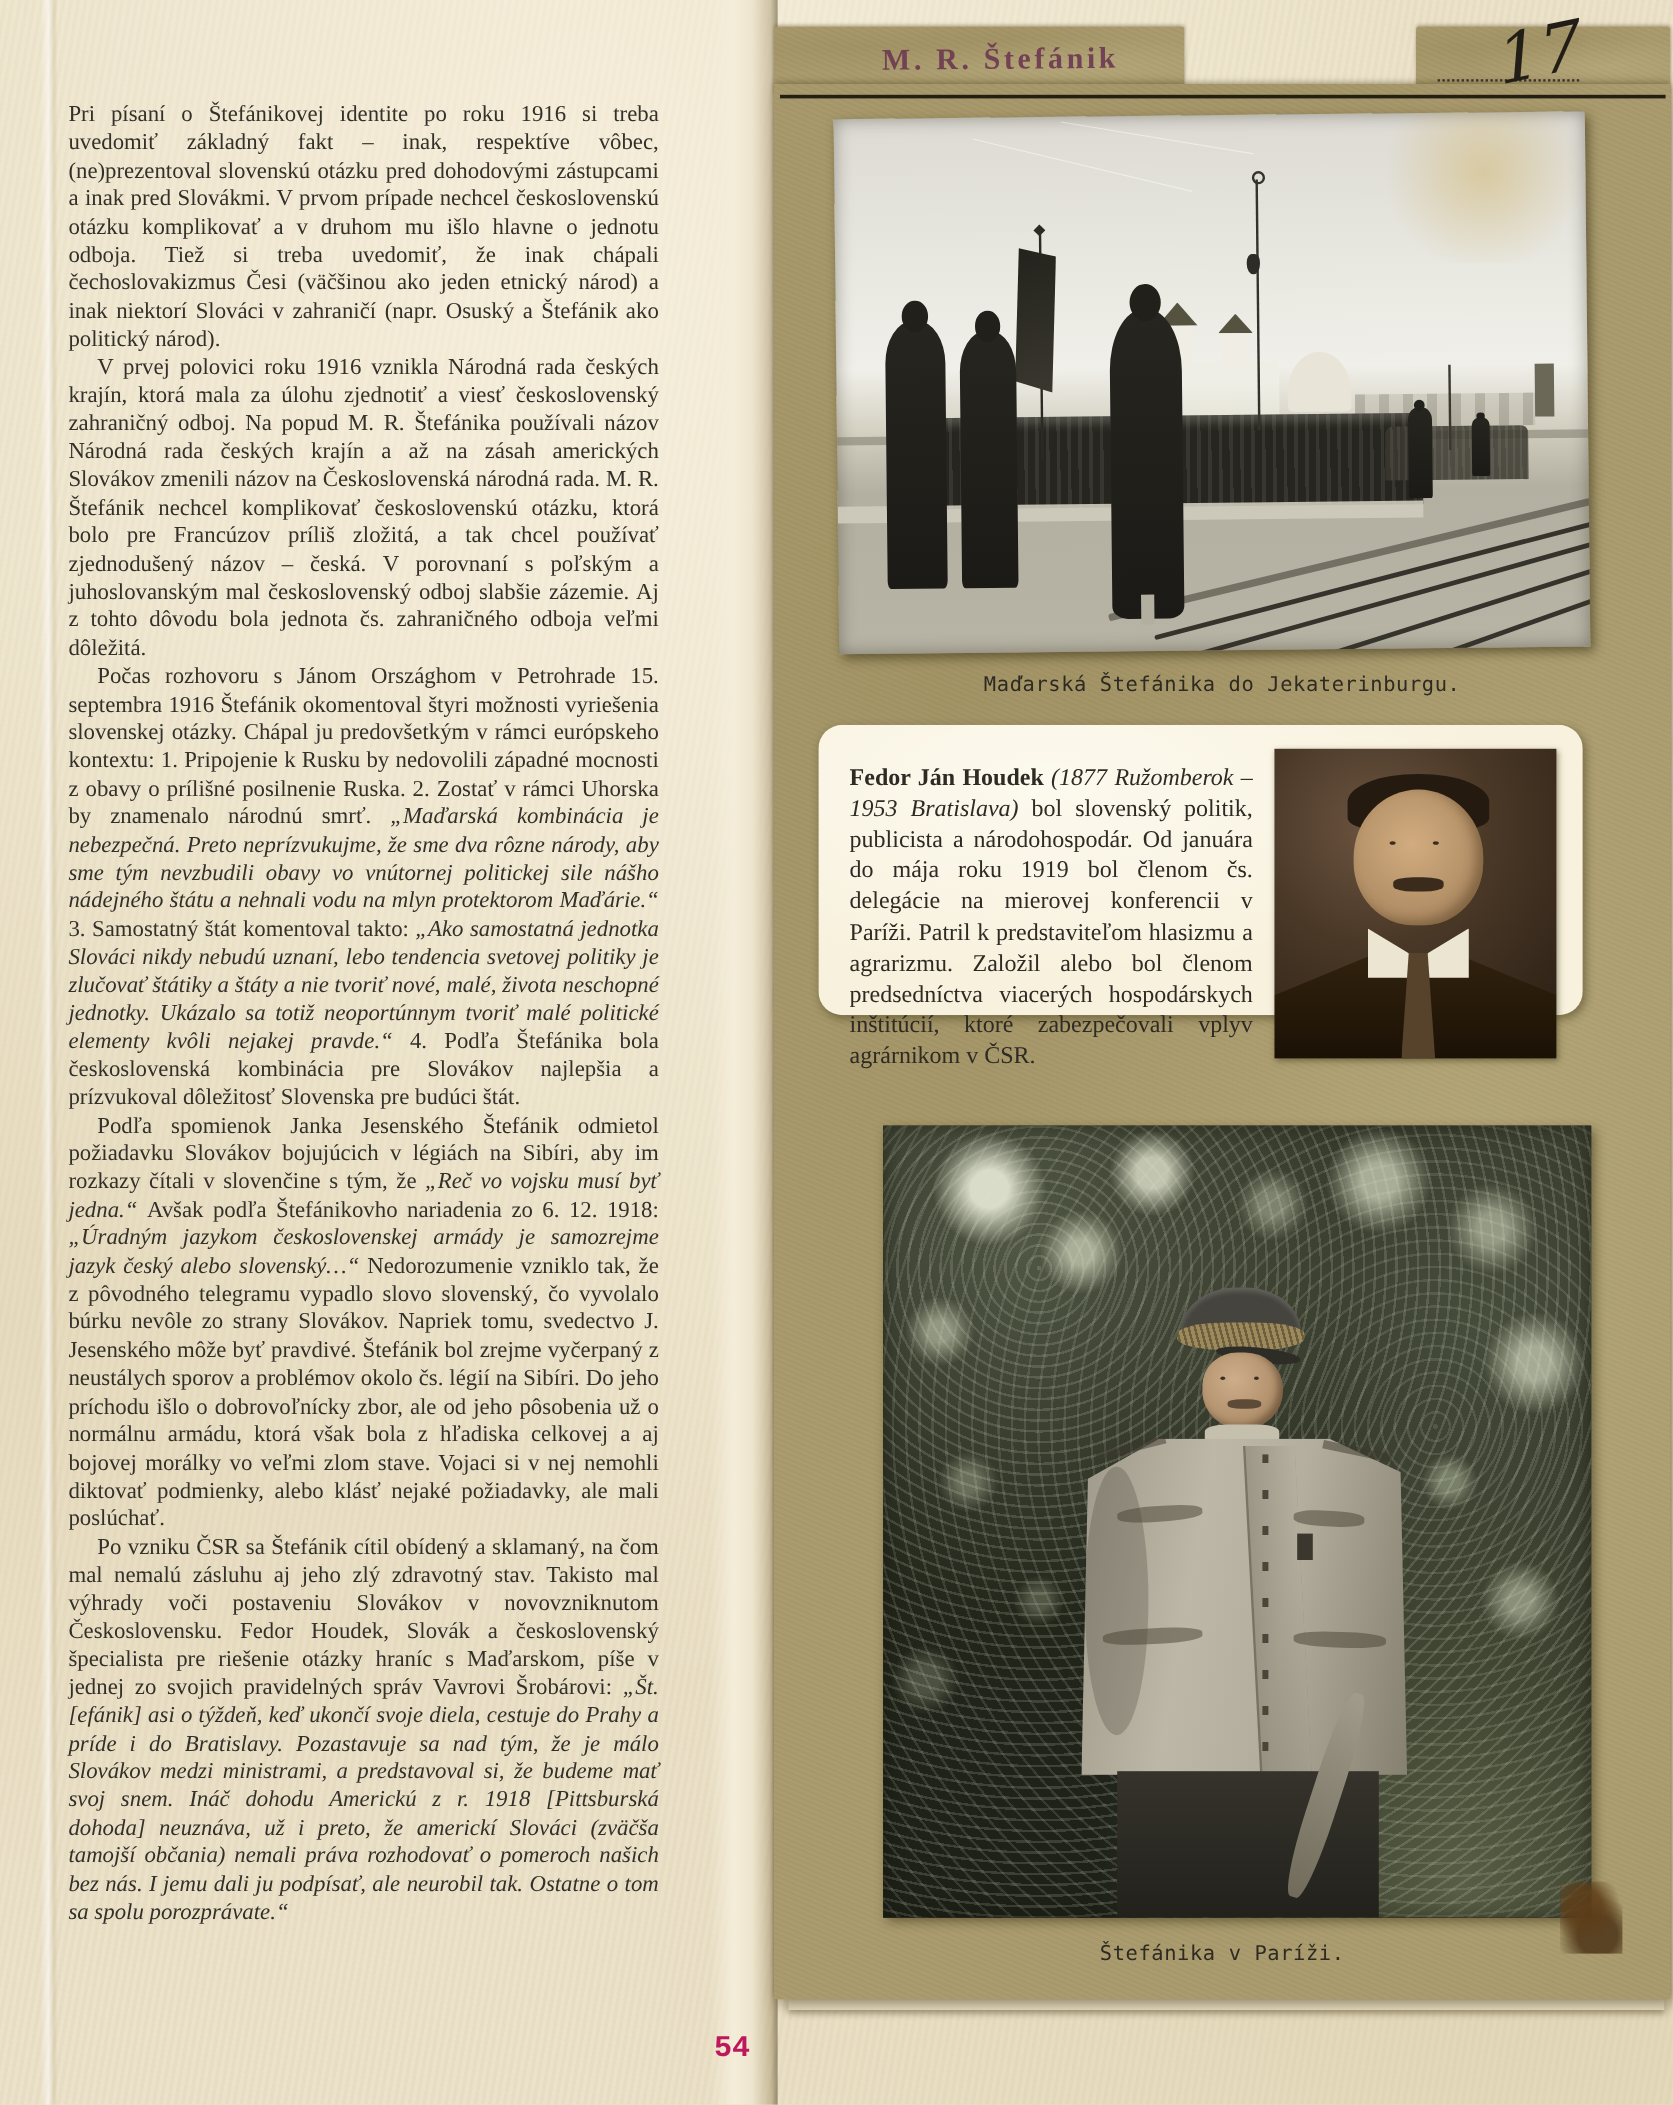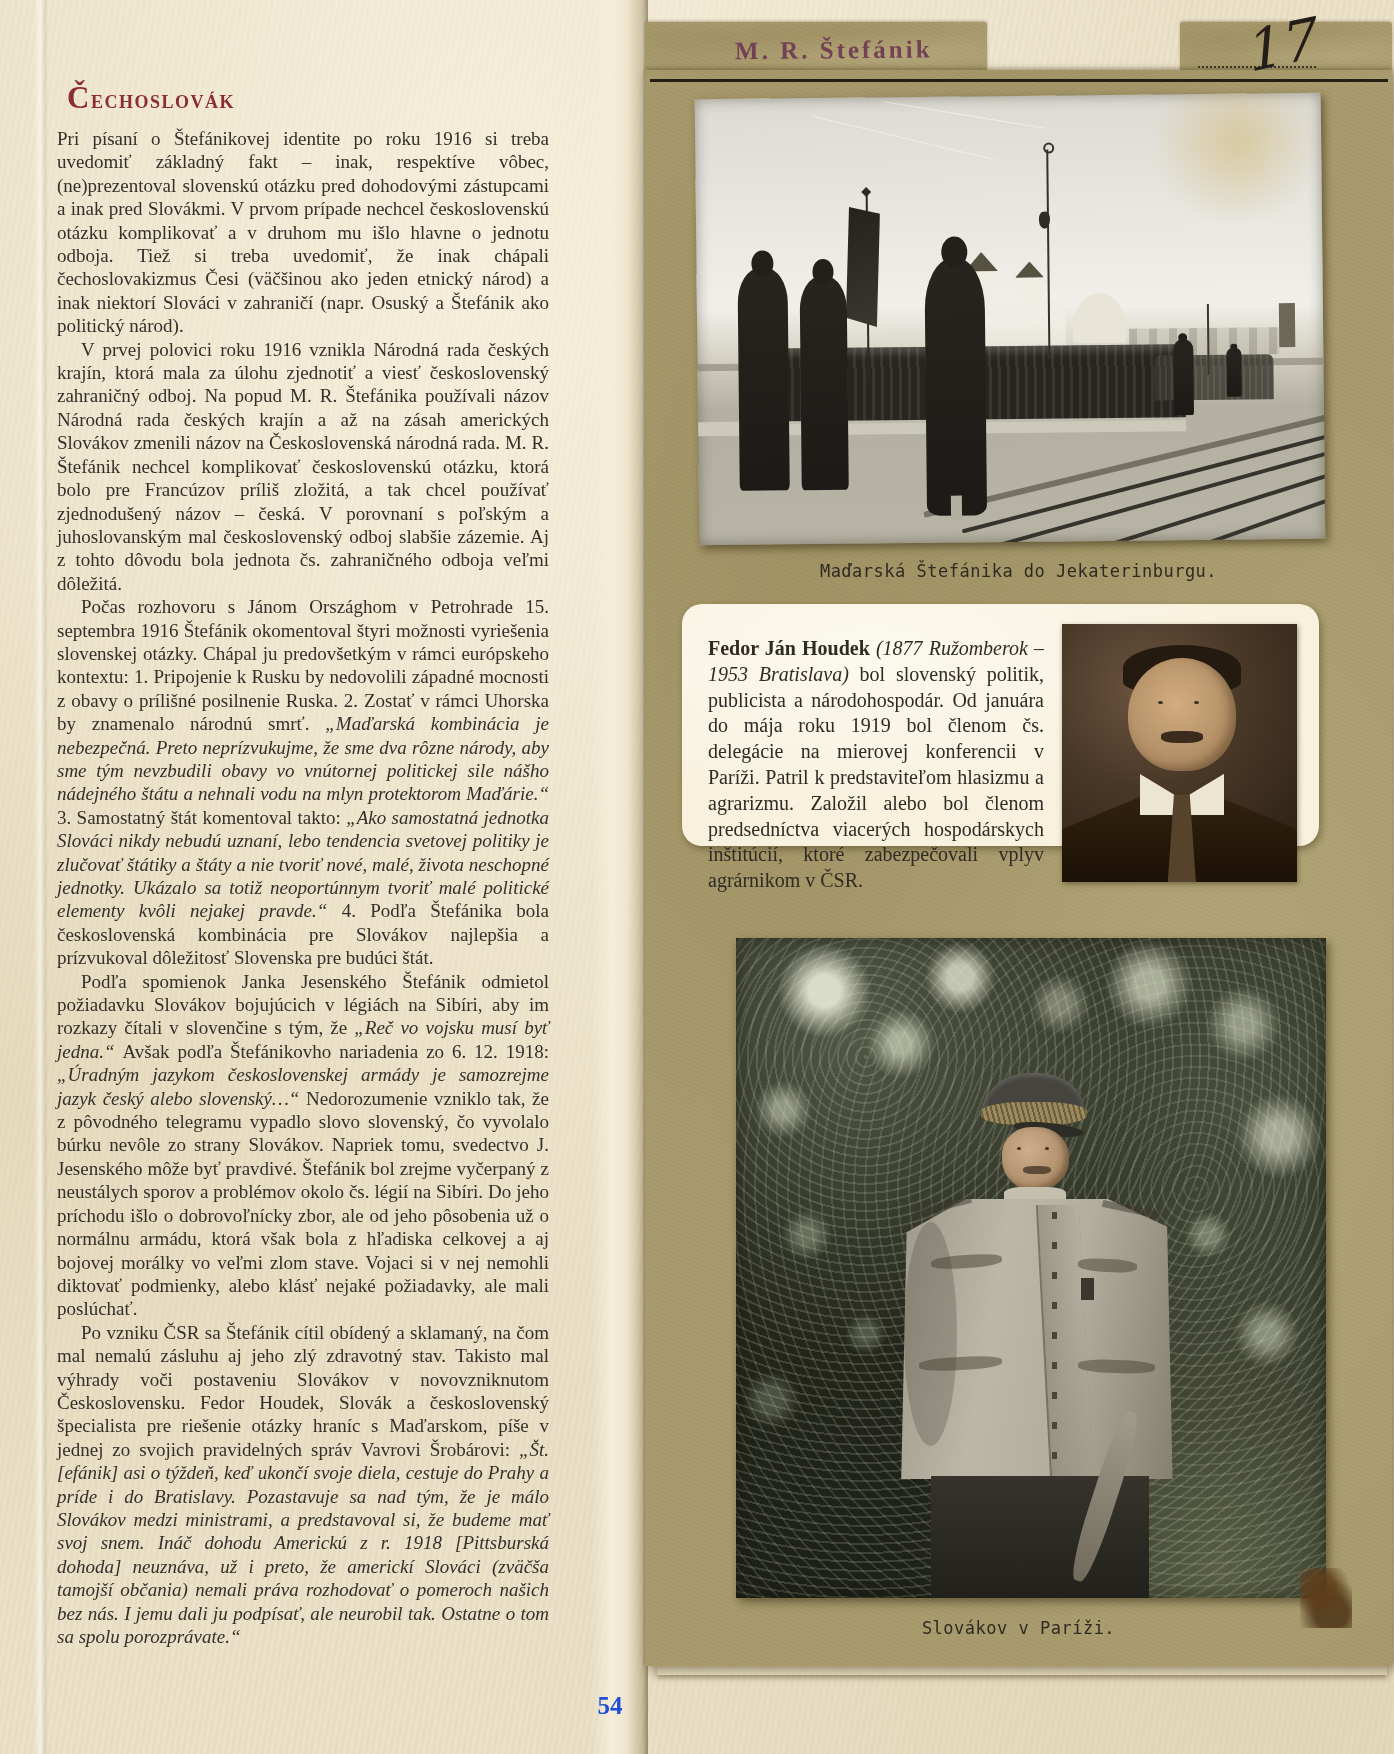--- a/index.html
+++ b/index.html
@@ -185,31 +185,30 @@
   .st-pkt2R{left:58%;top:64%;width:13%;transform:rotate(2deg);}
   .st-medal{left:58.5%;top:51.5%;width:2.2%;height:3.4%;background:#3b372e;}
   .st-epL{left:30%;top:40.2%;width:10%;height:1%;background:rgba(60,55,45,.5);transform:rotate(-14deg);}
   .st-epR{left:62%;top:40.6%;width:10%;height:1%;background:rgba(60,55,45,.5);transform:rotate(12deg);}
   .st-legs{left:33%;top:81.5%;width:37%;height:18.5%;
       background:linear-gradient(180deg,#35332b,#22211c);}
   .st-tail{left:60.5%;top:71%;width:4%;height:27%;border-radius:40%;transform:rotate(18deg);
       background:linear-gradient(190deg,#a19c8b,#6f6a5a);}
   
   .page-number{left:575px;top:1692px;width:70px;text-align:center;
-      font-family:Liberation Serif, serif;font-weight:bold;font-size:25px;color:#1d4ed8;z-index:4;}
+      font-family:Liberation Mono, monospace;font-weight:bold;font-size:25px;color:#be185d;z-index:4;}
   .z3{z-index:3;}
 </style>
 </head>
 <body>
 
 <div class="abs crease"></div>
 <div class="abs deckle"></div>
 
 <div class="abs article">
-  <h1>Čechoslovák</h1>
   <div class="article-body">
       <p><span>Pri písaní o Štefánikovej identite po roku 1916 si treba uvedomiť základný fakt – inak, respektíve vôbec, (ne)prezentoval slovenskú otázku pred dohodovými zástupcami a inak pred Slovákmi. V prvom prípade nechcel československú otázku komplikovať a v druhom mu išlo hlavne o jednotu odboja. Tiež si treba uvedomiť, že inak chápali čechoslovakizmus Česi (väčšinou ako jeden etnický národ) a inak niektorí Slováci v zahraničí (napr. Osuský a Štefánik ako politický národ).</span></p>
       <p><span>V prvej polovici roku 1916 vznikla Národná rada českých krajín, ktorá mala za úlohu zjednotiť a viesť československý zahraničný odboj. Na popud M. R. Štefánika používali názov Národná rada českých krajín a až na zásah amerických Slovákov zmenili názov na Československá národná rada. M. R. Štefánik nechcel komplikovať československú otázku, ktorá bolo pre Francúzov príliš zložitá, a tak chcel používať zjednodušený názov – česká. V porovnaní s poľským a juhoslovanským mal československý odboj slabšie zázemie. Aj z tohto dôvodu bola jednota čs. zahraničného odboja veľmi dôležitá.</span></p>
       <p><span>Počas rozhovoru s Jánom Országhom v Petrohrade 15. septembra 1916 Štefánik okomentoval štyri možnosti vyriešenia slovenskej otázky. Chápal ju predovšetkým v rámci európskeho kontextu: 1. Pripojenie k Rusku by nedovolili západné mocnosti z obavy o prílišné posilnenie Ruska. 2. Zostať v rámci Uhorska by znamenalo národnú smrť. </span><span class="it">„Maďarská kombinácia je nebezpečná. Preto neprízvukujme, že sme dva rôzne národy, aby sme tým nevzbudili obavy vo vnútornej politickej sile nášho nádejného štátu a nehnali vodu na mlyn protektorom Maďárie.“ </span><span>3. Samostatný štát komentoval takto: </span><span class="it">„Ako samostatná jednotka Slováci nikdy nebudú uznaní, lebo tendencia svetovej politiky je zlučovať štátiky a štáty a nie tvoriť nové, malé, života neschopné jednotky. Ukázalo sa totiž neoportúnnym tvoriť malé politické elementy kvôli nejakej pravde.“ </span><span>4. Podľa Štefánika bola československá kombinácia pre Slovákov najlepšia a prízvukoval dôležitosť Slovenska pre budúci štát.</span></p>
       <p><span>Podľa spomienok Janka Jesenského Štefánik odmietol požiadavku Slovákov bojujúcich v légiách na Sibíri, aby im rozkazy čítali v slovenčine s tým, že </span><span class="it">„Reč vo vojsku musí byť jedna.“ </span><span>Avšak podľa Štefánikovho nariadenia zo 6. 12. 1918: </span><span class="it">„Úradným jazykom československej armády je samozrejme jazyk český alebo slovenský…“ </span><span>Nedorozumenie vzniklo tak, že z pôvodného telegramu vypadlo slovo slovenský, čo vyvolalo búrku nevôle zo strany Slovákov. Napriek tomu, svedectvo J. Jesenského môže byť pravdivé. Štefánik bol zrejme vyčerpaný z neustálych sporov a problémov okolo čs. légií na Sibíri. Do jeho príchodu išlo o dobrovoľnícky zbor, ale od jeho pôsobenia už o normálnu armádu, ktorá však bola z hľadiska celkovej a aj bojovej morálky vo veľmi zlom stave. Vojaci si v nej nemohli diktovať podmienky, alebo klásť nejaké požiadavky, ale mali poslúchať.</span></p>
       <p><span>Po vzniku ČSR sa Štefánik cítil obídený a sklamaný, na čom mal nemalú zásluhu aj jeho zlý zdravotný stav. Takisto mal výhrady voči postaveniu Slovákov v novovzniknutom Československu. Fedor Houdek, Slovák a československý špecialista pre riešenie otázky hraníc s Maďarskom, píše v jednej zo svojich pravidelných správ Vavrovi Šrobárovi: </span><span class="it">„Št.[efánik] asi o týždeň, keď ukončí svoje diela, cestuje do Prahy a príde i do Bratislavy. Pozastavuje sa nad tým, že je málo Slovákov medzi ministrami, a predstavoval si, že budeme mať svoj snem. Ináč dohodu Americkú z r. 1918 [Pittsburská dohoda] neuznáva, už i preto, že americkí Slováci (zväčša tamojší občania) nemali práva rozhodovať o pomeroch našich bez nás. I jemu dali ju podpísať, ale neurobil tak. Ostatne o tom sa spolu porozprávate.“</span></p>
     </div>
 </div>
 
 <div class="abs tab tab-left"></div>
@@ -286,16 +285,16 @@
   <div class="abs st-pkt st-pktL"></div>
   <div class="abs st-pkt st-pktR"></div>
   <div class="abs st-pkt st-pkt2L"></div>
   <div class="abs st-pkt st-pkt2R"></div>
   <div class="abs st-medal"></div>
   <div class="abs st-epL"></div>
   <div class="abs st-epR"></div>
   <div class="abs st-legs"></div>
   <div class="abs st-tail"></div>
 </div>
-<div class="abs caption caption2">Slovákov v Paríži.</div>
+<div class="abs caption caption2">Štefánika v Paríži.</div>
 <div class="abs stain-blotch"></div>
 
 <div class="abs page-number">54</div>
 
 </body></html>

